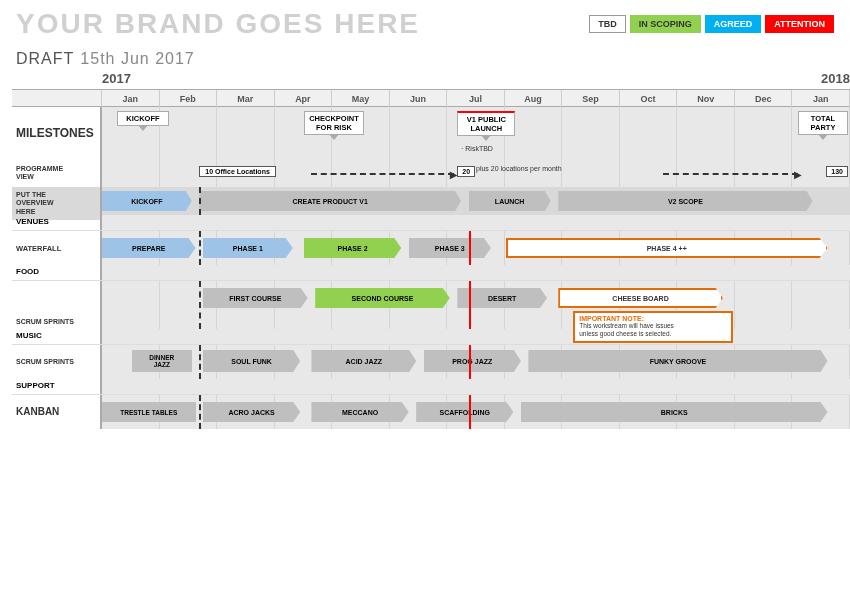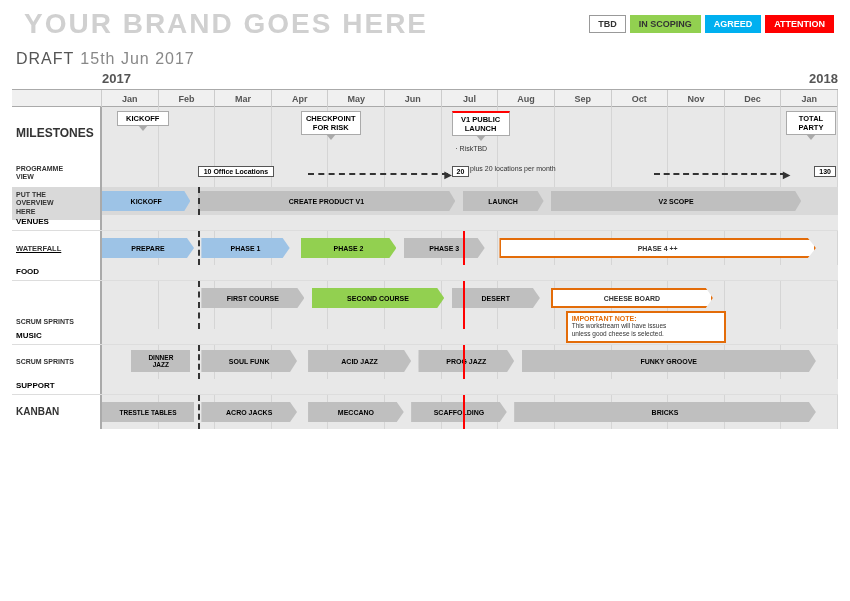--- a/index.html
+++ b/index.html
@@ -10,21 +10,21 @@
       height: 601px;
       overflow: hidden;
       position: relative;
     }
 
     
     .header {
       display: flex;
       justify-content: space-between;
       align-items: center;
-      padding: 8px 16px 4px 24px;
+      padding: 8px 16px 4px 16px;
     }
     .brand-title {
       font-size: 28px;
       font-weight: 900;
       color: #d0d0d0;
       letter-spacing: 2px;
       text-transform: uppercase;
     }
     .legend {
       display: flex;
@@ -62,22 +62,23 @@
       letter-spacing: 1px;
     }
     .draft-label span {
       color: #555;
       font-weight: normal;
       font-size: 16px;
     }
 
     
     .roadmap {
-      padding: 0 12px;
+      padding: 0 0;
       position: relative;
+      margin-left: 12px;
     }
 
     
     .year-row {
       display: flex;
       position: relative;
       height: 18px;
       margin-bottom: 0;
     }
     .year-2017 {
@@ -332,21 +333,21 @@
           <span style="font-size:7px; font-weight:bold;">V2 SCOPE</span>
         </div>
       </div>
     </div>
 
     <div style="background:#fff; border-bottom:1px solid #ddd; display:grid; grid-template-columns:90px 1fr; height:16px;">
       <div style="font-size:8px; font-weight:bold; padding:2px 4px; border-right:2px solid #aaa;">VENUES</div>
       <div style="background:#e8e8e8;"></div>
     </div>
 
-    <div class="section-row" style="height:34px;text-decoration:underline;">
+    <div class="section-row" style="height:34px;">
       <div class="section-label" style="font-size:7.5px;">WATERFALL</div>
       <div class="section-content" style="height:34px; background:#e8e8e8; position:relative;">
         <div class="timeline-grid">
           <div class="grid-col"></div>
             <div class="grid-col"></div>
             <div class="grid-col"></div>
             <div class="grid-col"></div>
             <div class="grid-col"></div>
             <div class="grid-col"></div>
             <div class="grid-col"></div>

